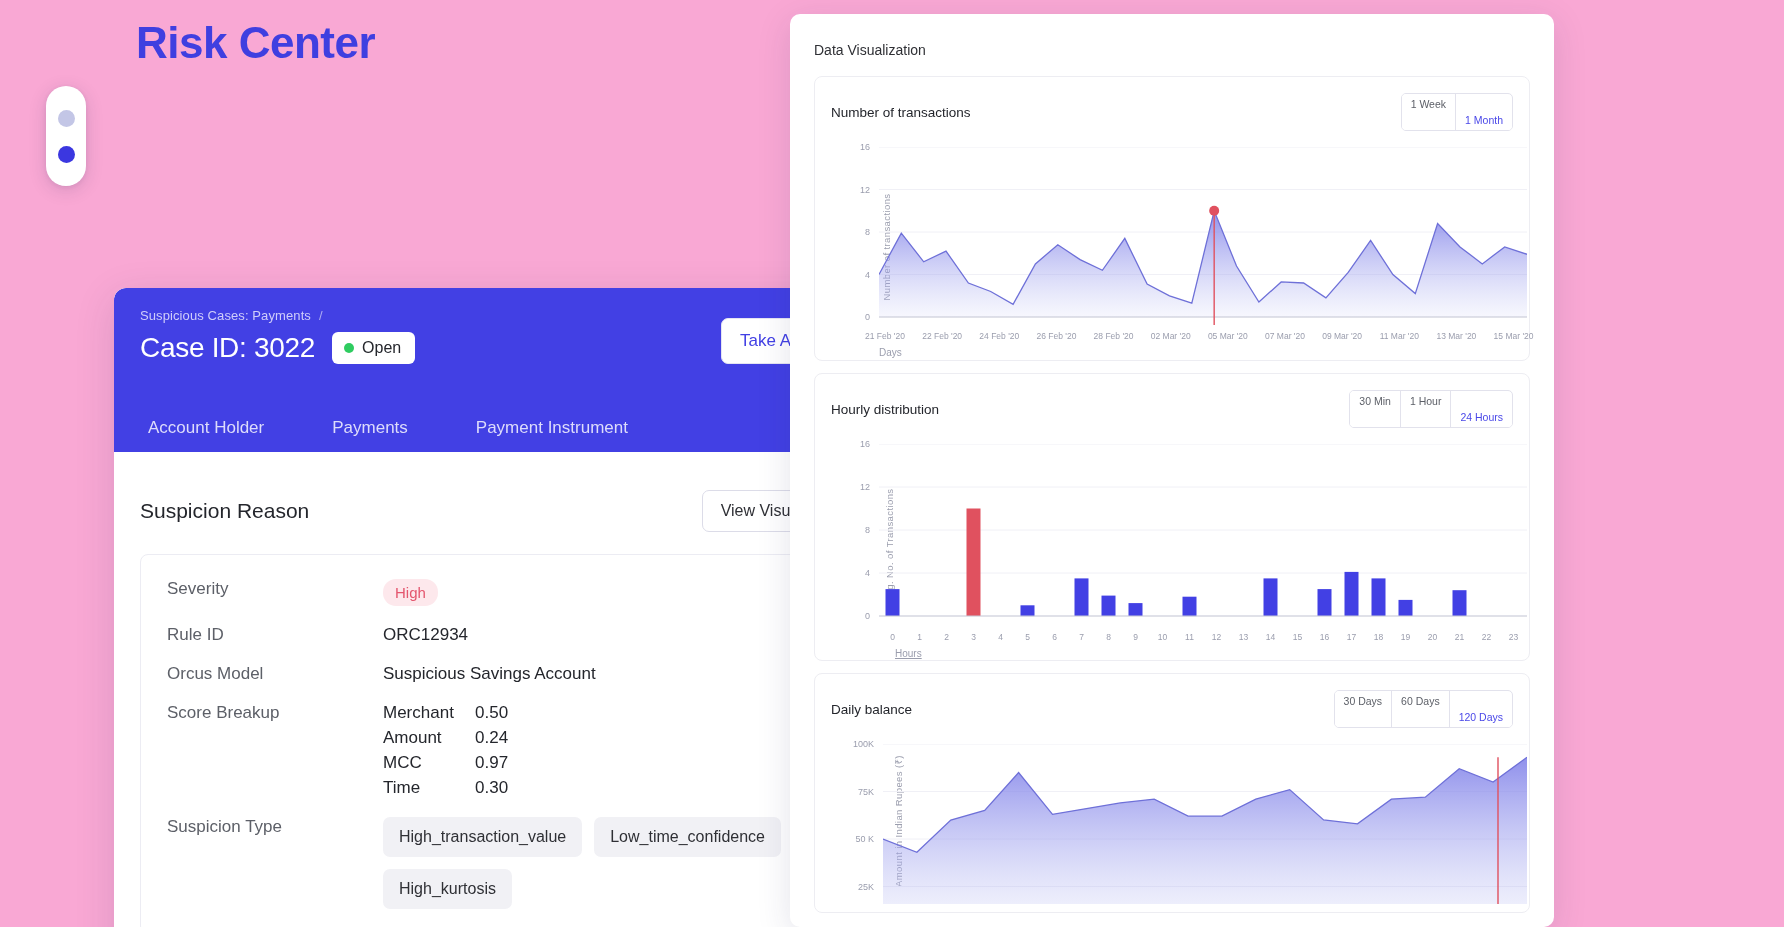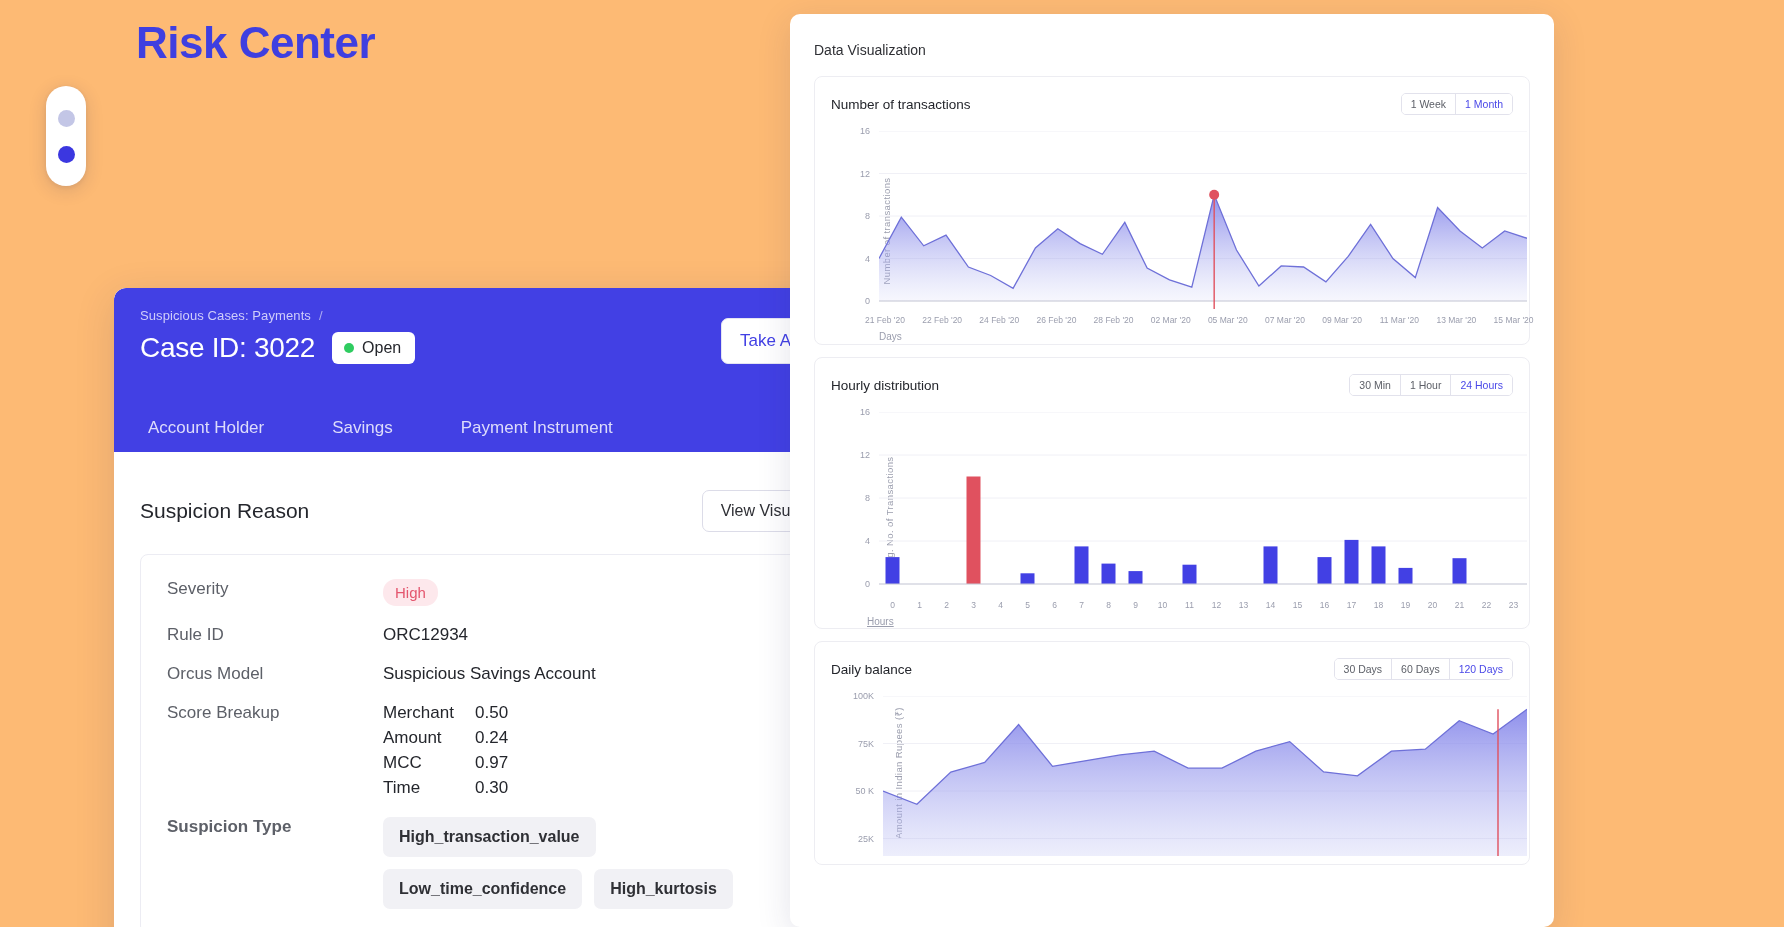--- a/index.html
+++ b/index.html
@@ -2,21 +2,21 @@
 <html><head>
 <meta charset="utf-8">
 <style>
   * { box-sizing: border-box; margin: 0; padding: 0; }
   html, body {
     width: 1784px; height: 927px;
     background: #ffffff;
     font-family: "Liberation Sans", sans-serif;
     overflow: hidden;
   }
-  #stage { position: relative; width: 1784px; height: 927px; background:#fdba74; }
+  #stage { position: relative; width: 1784px; height: 927px; background:#f9a8d4; }
 
   
   .hero-title {
     position: absolute; left: 136px; top: 18px;
     font-size: 44px; font-weight: 700; letter-spacing: -0.5px;
     color: #3f3fe0;
   }
   .hero-sub {
     position: absolute; left: 136px; top: 120px; width: 700px;
     font-size: 21px; line-height: 43px; color: #2f3035; font-weight: 400;
@@ -93,21 +93,21 @@
   .view-viz-btn {
     border: 1px solid #dcdce8; border-radius: 7px; background: #fff;
     padding: 11px 18px; font-size: 16px; color: #2f3035; cursor: pointer;
     white-space: nowrap;
   }
   .detail-box {
     margin: 22px 26px 0 26px; border: 1px solid #ececf3;
     border-radius: 8px; padding: 24px 0 24px 26px;
   }
   .drow { display: flex; margin-bottom: 19px; }
-  .drow:last-child { margin-bottom: 0; font-weight: bold; }
+  .drow:last-child { margin-bottom: 0; }
   .dlabel { width: 216px; flex: none; font-size: 17px; color: #5d6068; }
   .dval   { font-size: 17px; color: #24262c; }
   .badge-high {
     background: #fde8ec; color: #e4566e; border-radius: 13px;
     padding: 5px 12px; font-size: 15px; display: inline-block;
   }
   .score-grid { display: grid; grid-template-columns: 92px auto; row-gap: 5px; }
   .score-grid span { font-size: 17px; color: #24262c; }
   .tagwrap { display: flex; flex-wrap: wrap; gap: 12px; max-width: 420px; }
   .tag {
@@ -127,21 +127,21 @@
     border: 1px solid #ededf2; border-radius: 8px;
     padding: 16px 16px 6px 16px; margin-bottom: 12px; position: relative;
   }
   .chart-head { display: flex; align-items: center; justify-content: space-between; }
   .chart-title { font-size: 13.5px; color: #24262c; font-weight: 500; }
   .seg { display: flex; border: 1px solid #e2e2ec; border-radius: 5px; overflow: hidden; }
   .seg div {
     font-size: 10.5px; padding: 4px 9px; color: #5d6068; cursor: pointer;
     border-right: 1px solid #e2e2ec; background: #fff; white-space: nowrap;
   }
-  .seg div:last-child { border-right: none; }
+  .seg div:last-child { border-right: none; margin-top: 16px; }
   .seg div.active { color: #4a48e8; }
 
   .plot { position: relative; }
   .ylabel {
     position: absolute; left: 2px; top: 50%;
     transform: translateY(-50%) rotate(-90deg); transform-origin: center;
     font-size: 9.5px; color: #9a9dad; letter-spacing: .4px; white-space: nowrap;
   }
   .xlabel { font-size: 10px; color: #9a9dad; margin-top: 8px; }
   .ytick { position: absolute; font-size: 9px; color: #9a9dad; text-align: right; right: 100%; padding-right: 5px; transform: translateY(-50%); white-space: nowrap;}
@@ -174,21 +174,21 @@
         </div>
       </div>
       <div class="take-action">
         <span>Take Action</span>
         <span class="caret"></span>
       </div>
     </div>
 
     <div class="tabs">
       <div class="tab"><span>Account Holder</span></div>
-      <div class="tab"><span>Savings</span></div>
+      <div class="tab"><span>Payments</span></div>
       <div class="tab"><span>Payment Instrument</span></div>
     </div>
 
     <div class="section-head">
       <div class="section-title">Suspicion Reason</div>
       <div class="view-viz-btn">View Visualization</div>
     </div>
 
     <div class="detail-box">
       <div class="drow">
@@ -341,21 +341,21 @@
             <div class="xtick" style="left: 418.5px;">15</div>
             <div class="xtick" style="left: 445.5px;">16</div>
             <div class="xtick" style="left: 472.5px;">17</div>
             <div class="xtick" style="left: 499.5px;">18</div>
             <div class="xtick" style="left: 526.5px;">19</div>
             <div class="xtick" style="left: 553.5px;">20</div>
             <div class="xtick" style="left: 580.5px;">21</div>
             <div class="xtick" style="left: 607.5px;">22</div>
             <div class="xtick" style="left: 634.5px;">23</div>
           </div>
-        <div class="xlabel" style="position:absolute;left:36px;top:204px;width:648px;text-decoration:underline;">Hours</div>
+        <div class="xlabel" style="position:absolute;left:64px;top:204px;width:648px;text-decoration:underline;">Hours</div>
       </div>
     </div>
 
     <div class="chart-card">
       <div class="chart-head">
         <div class="chart-title">Daily balance</div>
         <div class="seg">
           <div>30 Days</div>
           <div>60 Days</div>
           <div class="active">120 Days</div>

